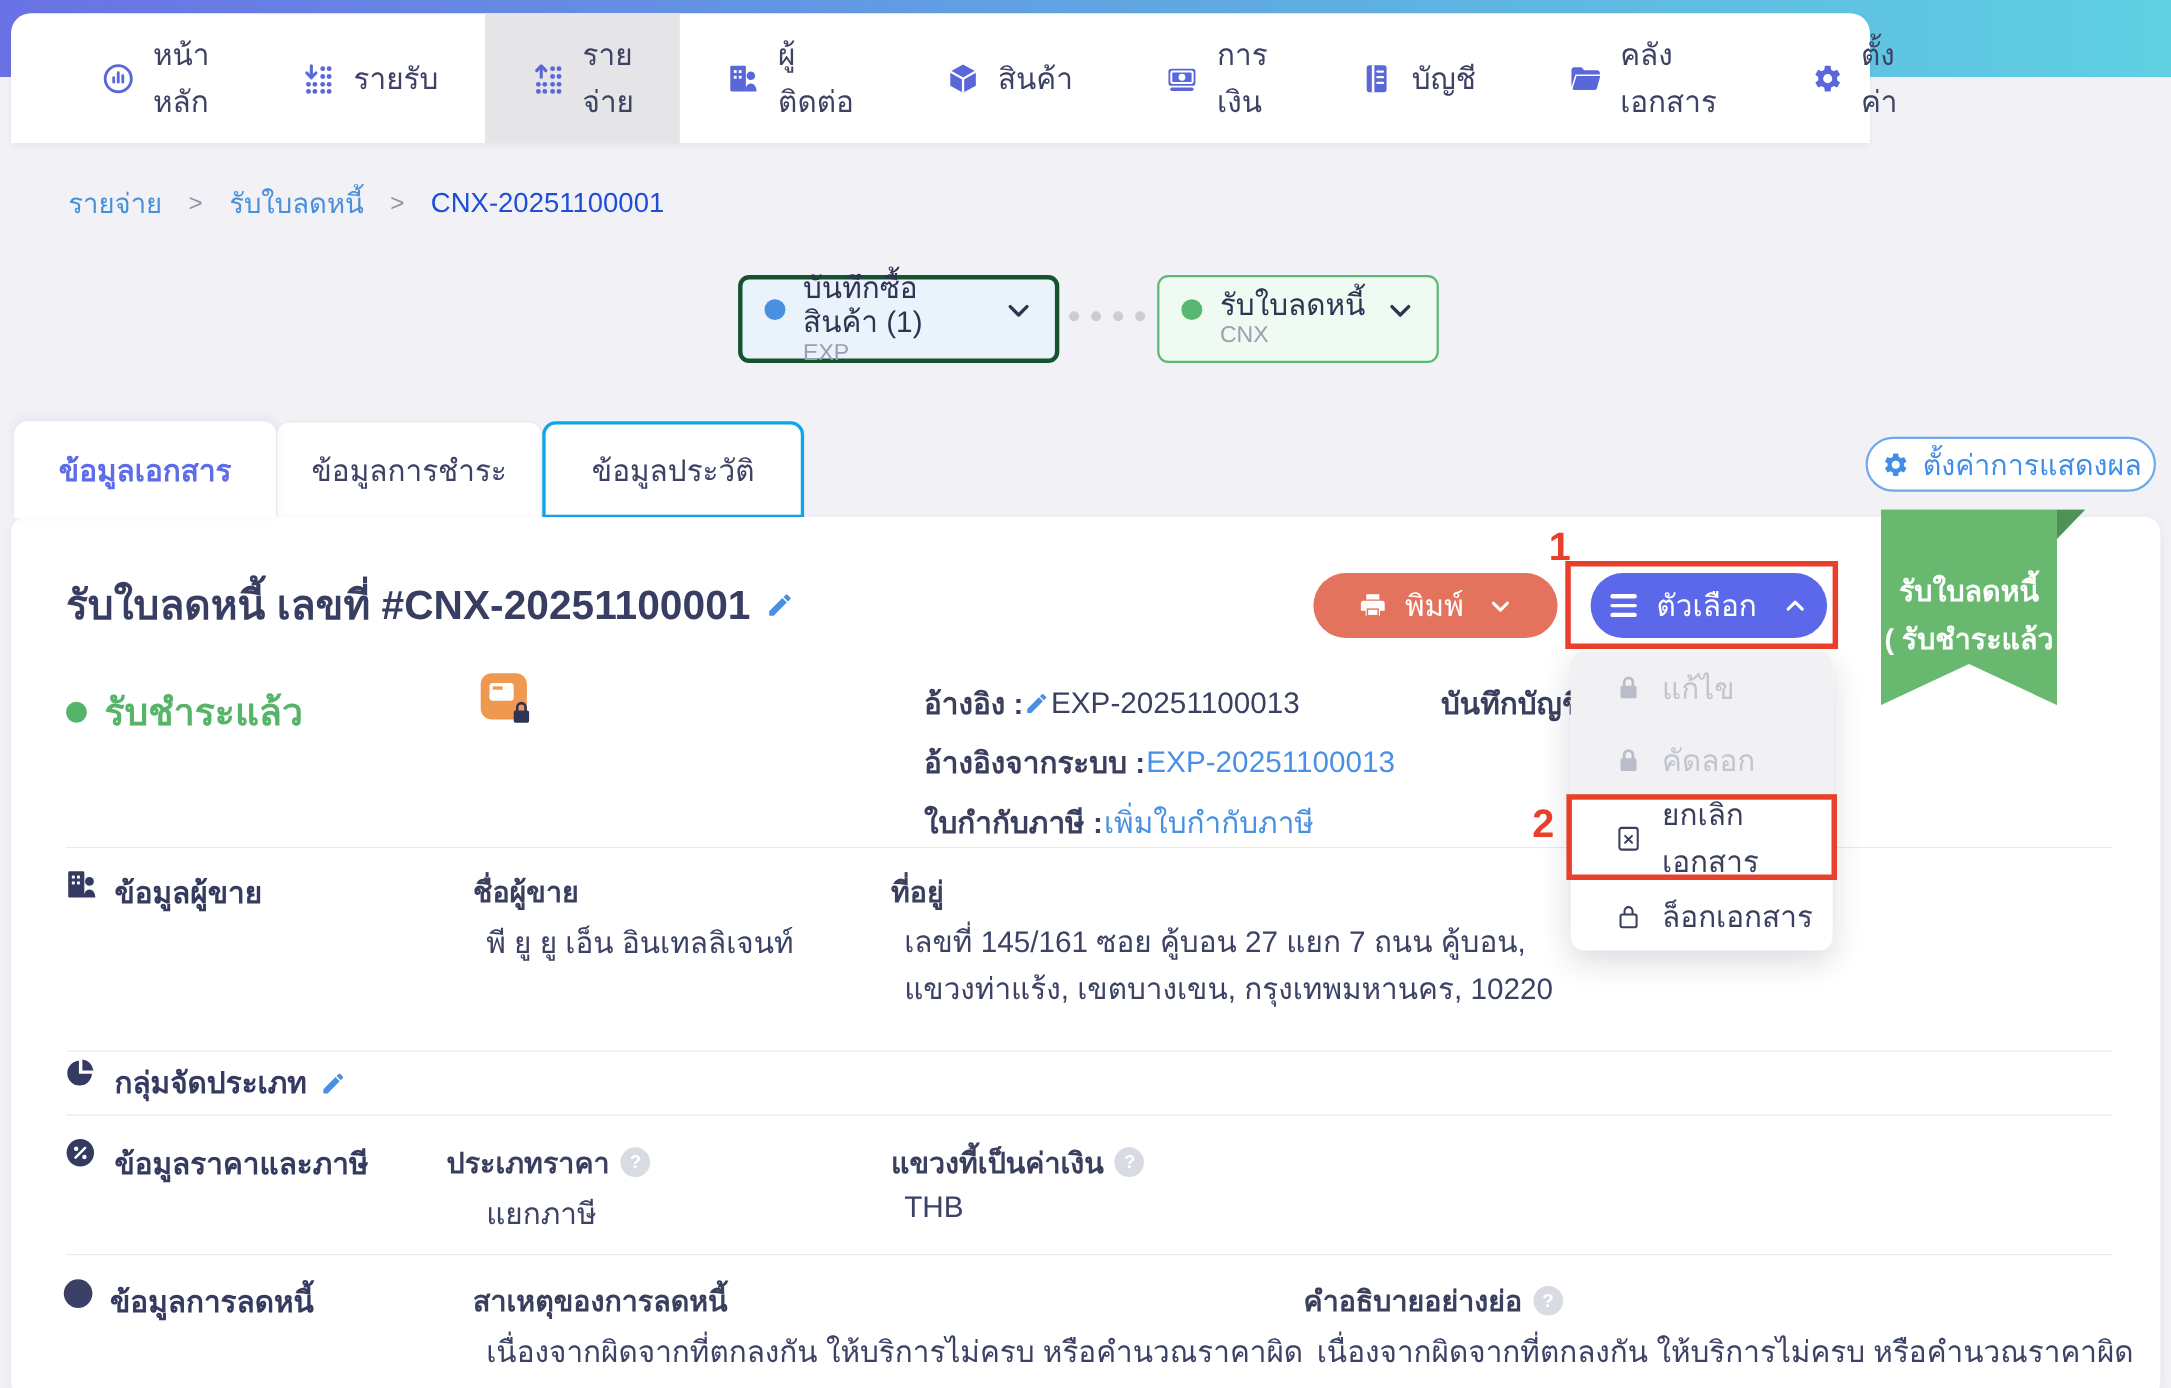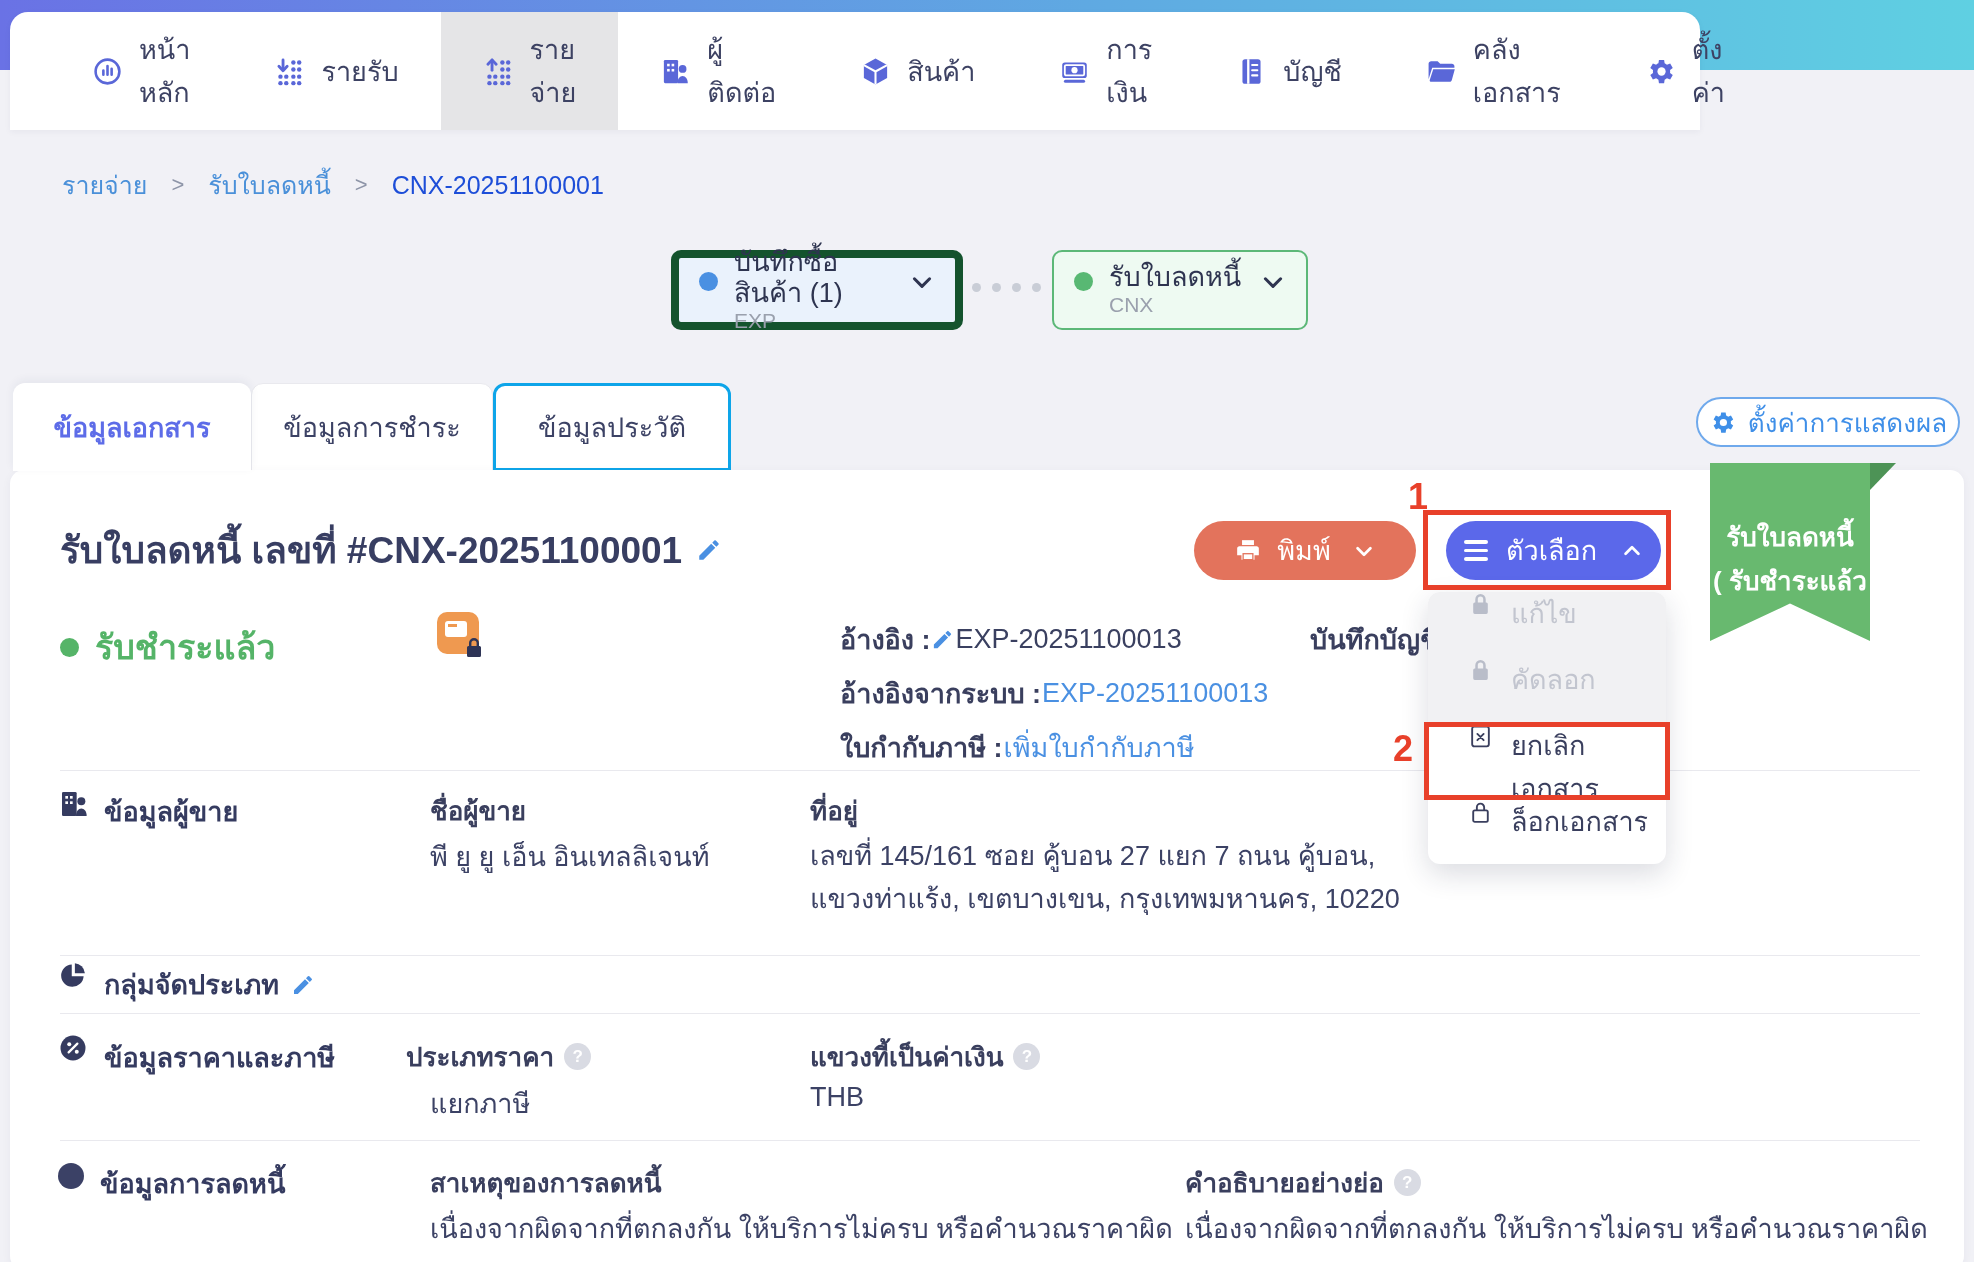--- a/index.html
+++ b/index.html
@@ -23,21 +23,21 @@
   .nav-item.active { background:#e5e5e7; }
   
   .breadcrumb { position:absolute; top:165px; left:62px; display:flex; gap:24px;
     font-size:25px; align-items:center; }
   .crumb-link { color:#4a90d9; }
   .crumb-sep { color:#8e95a8; font-size:22px; }
   .crumb-current { color:#1d4ed8; }
   
   .step-card { position:absolute; top:250px; height:80px; border-radius:10px;
     display:flex; align-items:center; padding:0 20px; gap:16px; background:#fff; }
-  .step-a { left:671px; width:292px; background:#eaf2fc; border:8px solid #14532d; }
+  .step-a { left:671px; width:292px; background:#eaf2fc; border:4px solid #14532d; }
   .step-b { left:1052px; width:256px; background:#eefaf2; border:2px solid #5cb878; }
   .step-dot { width:19px; height:19px; border-radius:50%; flex:0 0 auto; margin-top:-18px; }
   .step-col { display:flex; flex-direction:column; line-height:1.15; }
   .step-label { font-size:27px; color:#2e3450; }
   .step-code { font-size:21px; color:#9aa0ad; }
   .step-chevron { color:#2e3450; display:flex; margin-top:-16px; }
   .step-b .step-chevron { margin-left:auto; }
   .conn-dots { position:absolute; top:283px; left:972px; display:flex; gap:11px; }
   .conn-dots i { width:9px; height:9px; border-radius:50%; background:#c9cdd6; }
   
@@ -94,34 +94,34 @@
   .ref-label { font-weight:700; color:#3a3f5e; }
   .ref-plain { color:#3a4060; }
   .link { color:#4a90e2; cursor:pointer; }
   .journal-label { position:absolute; top:618px; left:1310px; font-weight:700;
     color:#3a3f5e; font-size:27px; z-index:2; }
   
   .dropdown { position:absolute; top:592px; left:1428px; width:238px; height:272px;
     background:#fff; border-radius:12px; z-index:5;
     box-shadow:0 10px 28px rgba(30,35,70,.16); }
   .menu-group-disabled { background:#f1f1f3; border-radius:12px 12px 0 0; }
-  .menu-item { display:flex; gap:18px; padding-left:40px;
+  .menu-item { display:flex; align-items:center; gap:18px; padding-left:40px;
     font-size:27px; height:66px; cursor:pointer; color:#3a3f5e; }
   .menu-item.disabled { color:#c2c5cf; cursor:default; }
   .menu-item .micon { display:flex; }
   .mi-3 { height:76px; }
   .red-frame-2 { position:absolute; top:722px; left:1424px; width:246px; height:78px;
     border:5px solid #e8402a; z-index:6; pointer-events:none; }
   
   .sec-icon { position:absolute; left:58px; color:#353b60; z-index:2; display:flex; }
   .sec-title { position:absolute; left:104px; font-size:27px; font-weight:700;
     color:#353b60; z-index:2; display:flex; align-items:center; gap:12px; }
   .f-label { position:absolute; font-size:26px; font-weight:700; color:#3a3f5e; z-index:2;
     display:flex; align-items:center; gap:10px; }
-  .f-value { position:absolute; font-size:27px; color:#3c4265; z-index:2; }
+  .f-value { position:absolute; font-size:27px; color:#3c4265; z-index:2;margin-left:12px; }
   .help { display:inline-flex; width:27px; height:27px; border-radius:50%;
     background:#d9dbe3; color:#fff; font-size:17px; font-weight:700;
     align-items:center; justify-content:center; }
   .addr { width:630px; line-height:43px; }
   .bullet-icon { width:26px; height:26px; border-radius:50%; background:#3b4166; }
 </style>
 </head>
 <body>
 
 <div class="topbar"></div>

